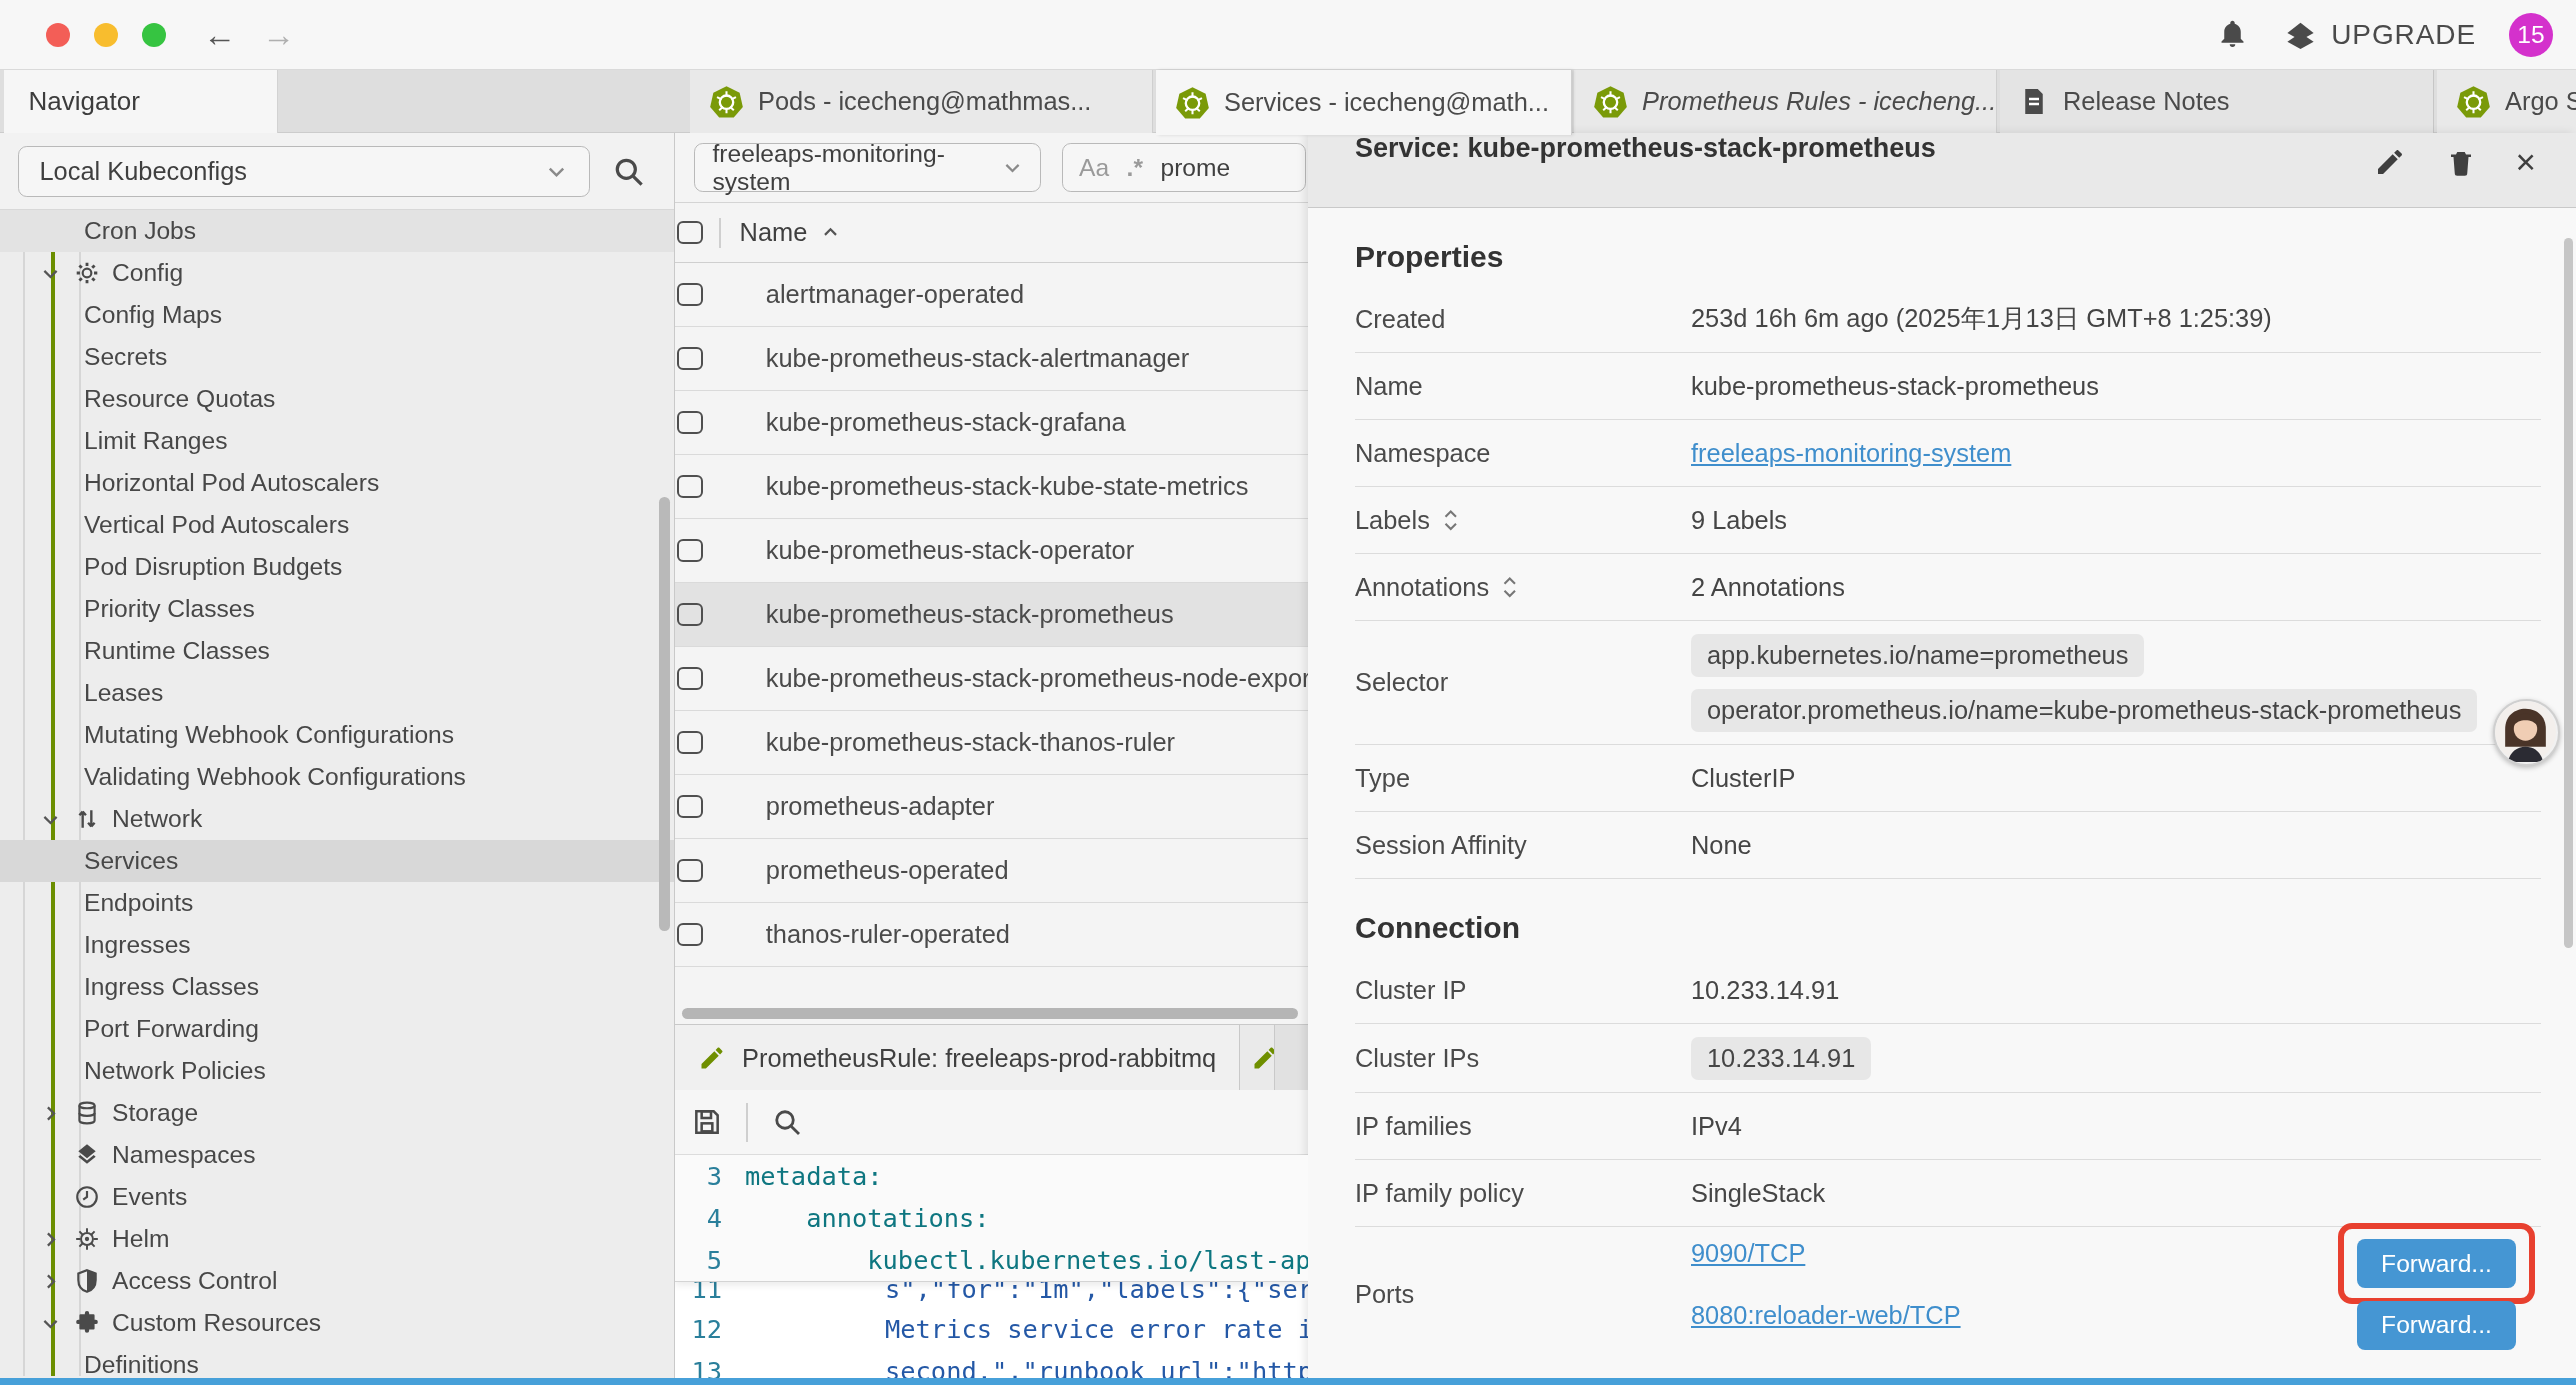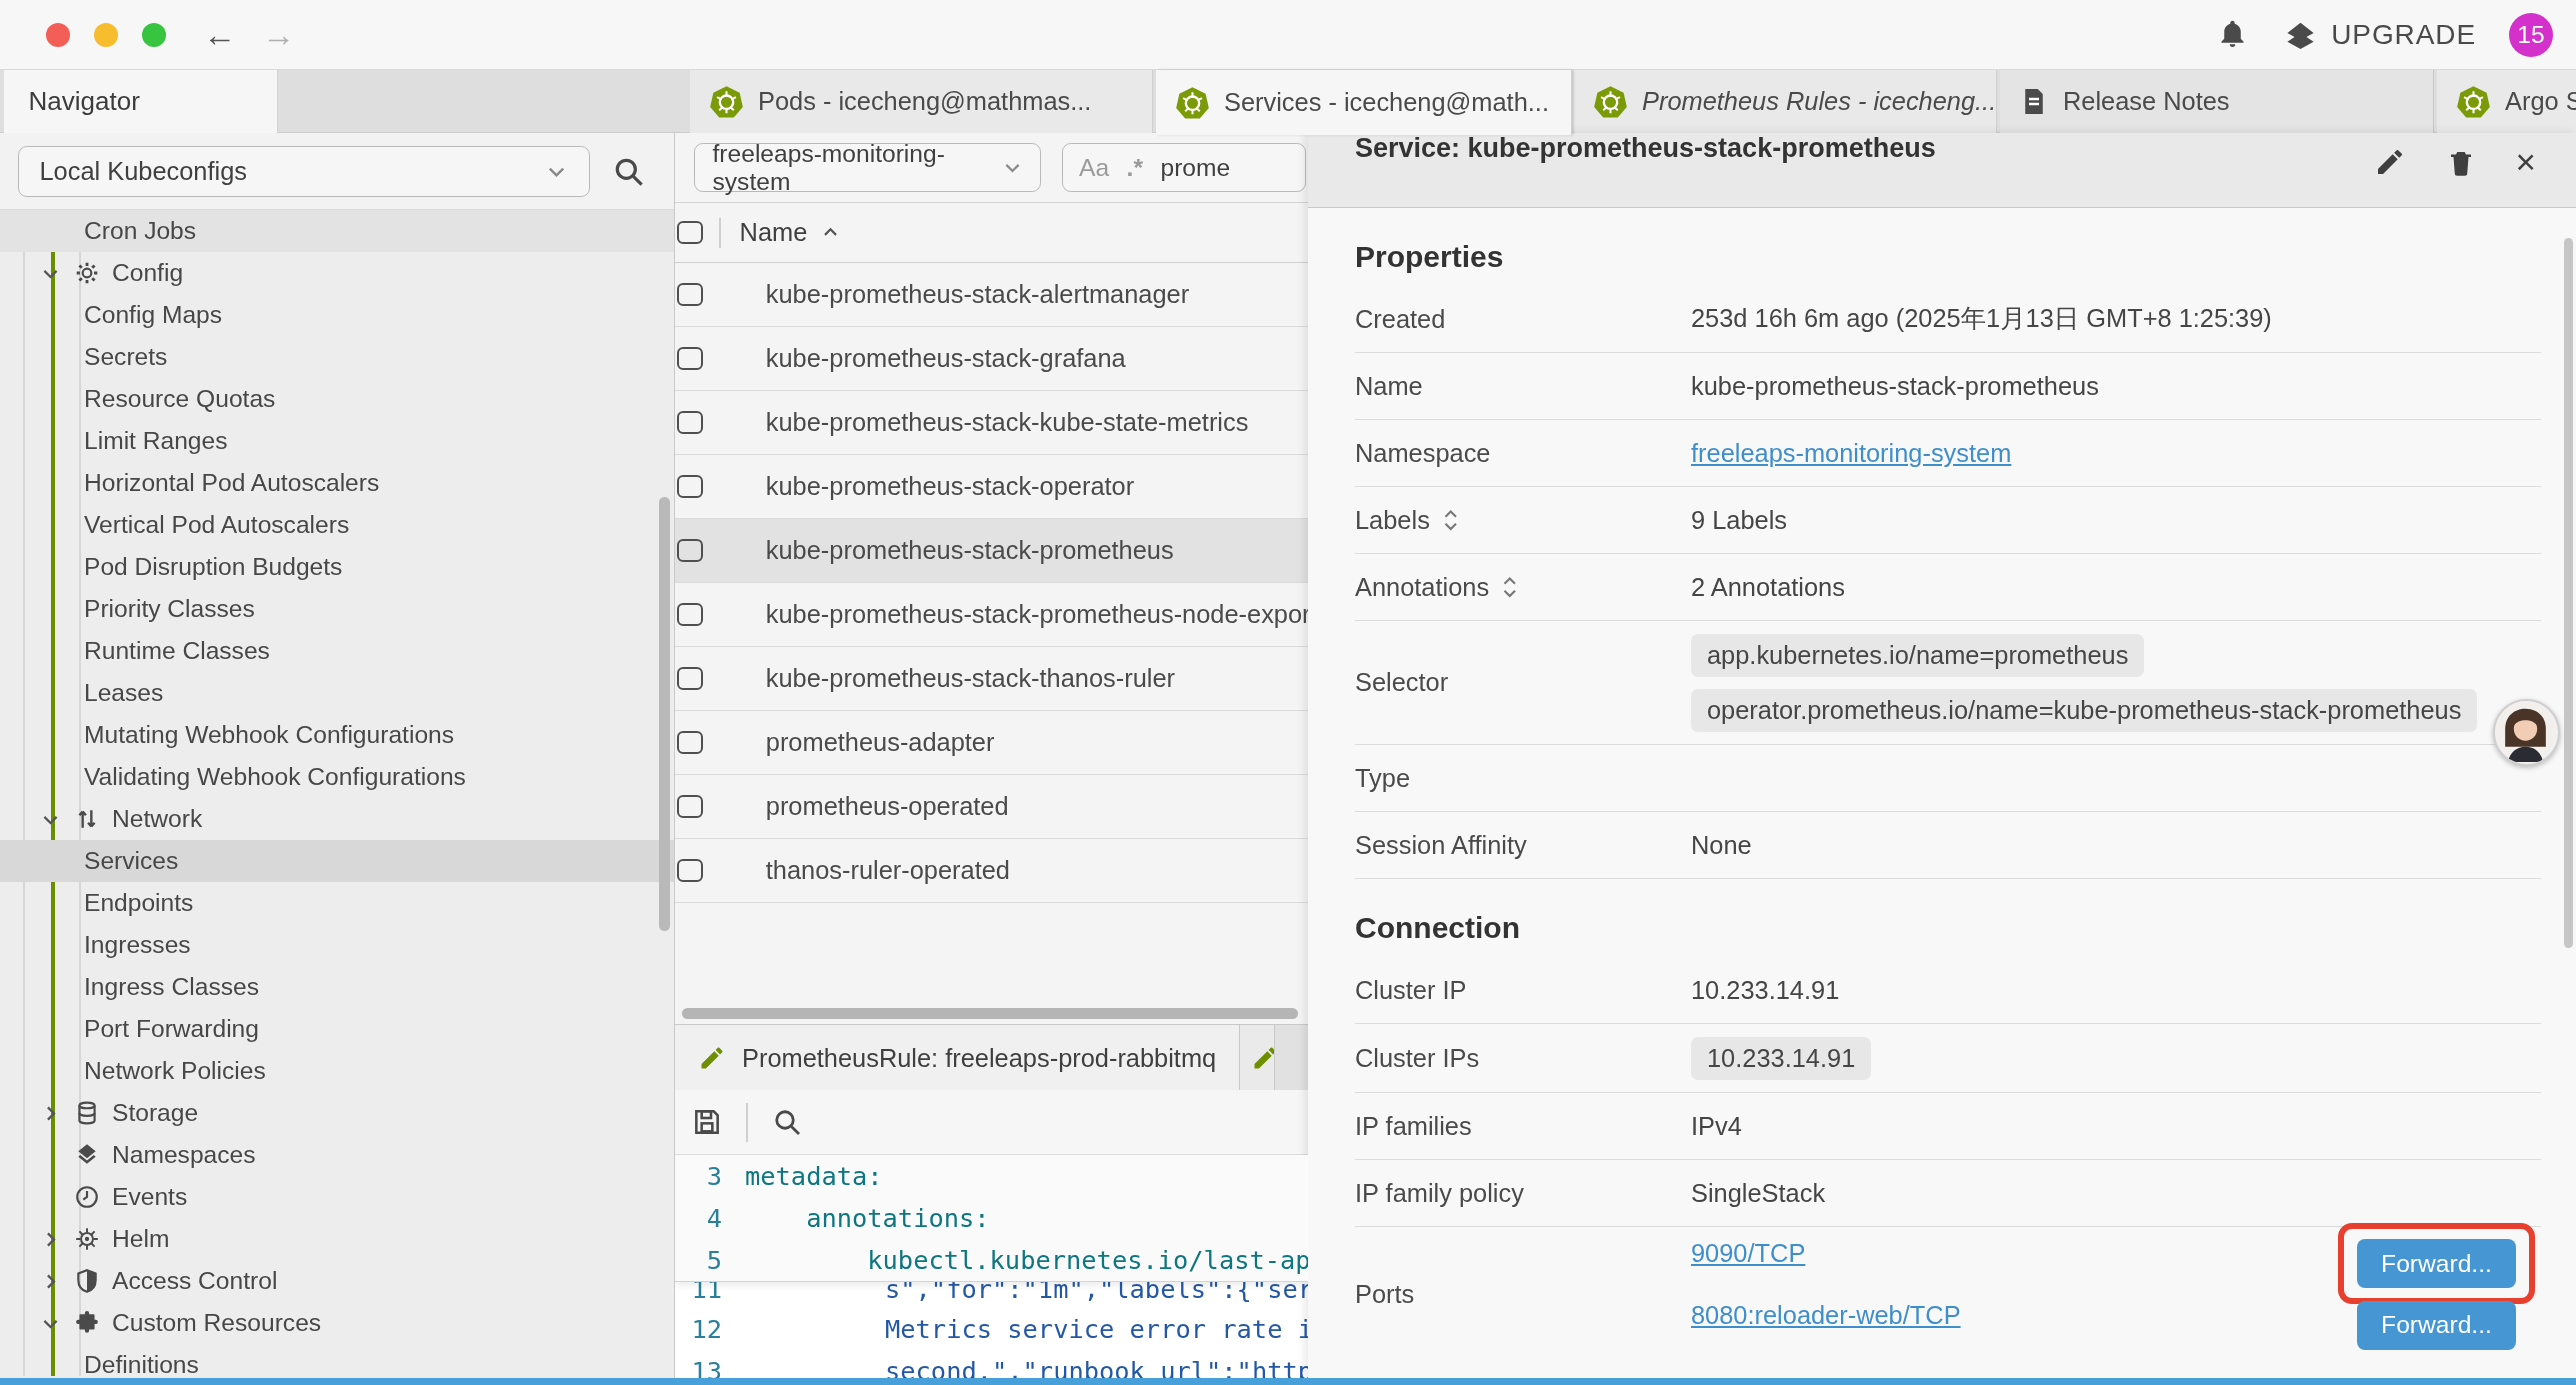--- a/index.html
+++ b/index.html
@@ -407,20 +407,24 @@
       <span class="icon">
         <svg width="19" height="19" viewBox="0 0 24 24" fill="none" stroke="#555" stroke-width="2.8">
             <path d="M5 15l7-7 7 7"></path>
           </svg>
       </span>
     </span>
   </div>
   <div id="rows">
       <div class="rrow">
         <span class="cb"></span>
+        <span class="rname">alertmanager-operated</span>
+      </div>
+      <div class="rrow">
+        <span class="cb"></span>
         <span class="rname">kube-prometheus-stack-alertmanager</span>
       </div>
       <div class="rrow">
         <span class="cb"></span>
         <span class="rname">kube-prometheus-stack-grafana</span>
       </div>
       <div class="rrow">
         <span class="cb"></span>
         <span class="rname">kube-prometheus-stack-kube-state-metrics</span>
       </div>
@@ -582,20 +586,23 @@
         </span>
         <span class="dvalue">
           <span class="chip">app.kubernetes.io/name=prometheus</span>
           <span class="chip">operator.prometheus.io/name=kube-prometheus-stack-prometheus</span>
         </span>
       </div>
       <div class="drow">
         <span class="dlabel">
           <span>Type</span>
         </span>
+        <span class="dvalue">
+          <span>ClusterIP</span>
+        </span>
       </div>
       <div class="drow">
         <span class="dlabel">
           <span>Session Affinity</span>
         </span>
         <span class="dvalue">
           <span>None</span>
         </span>
       </div>
       <div class="dsection-title">Connection</div>

